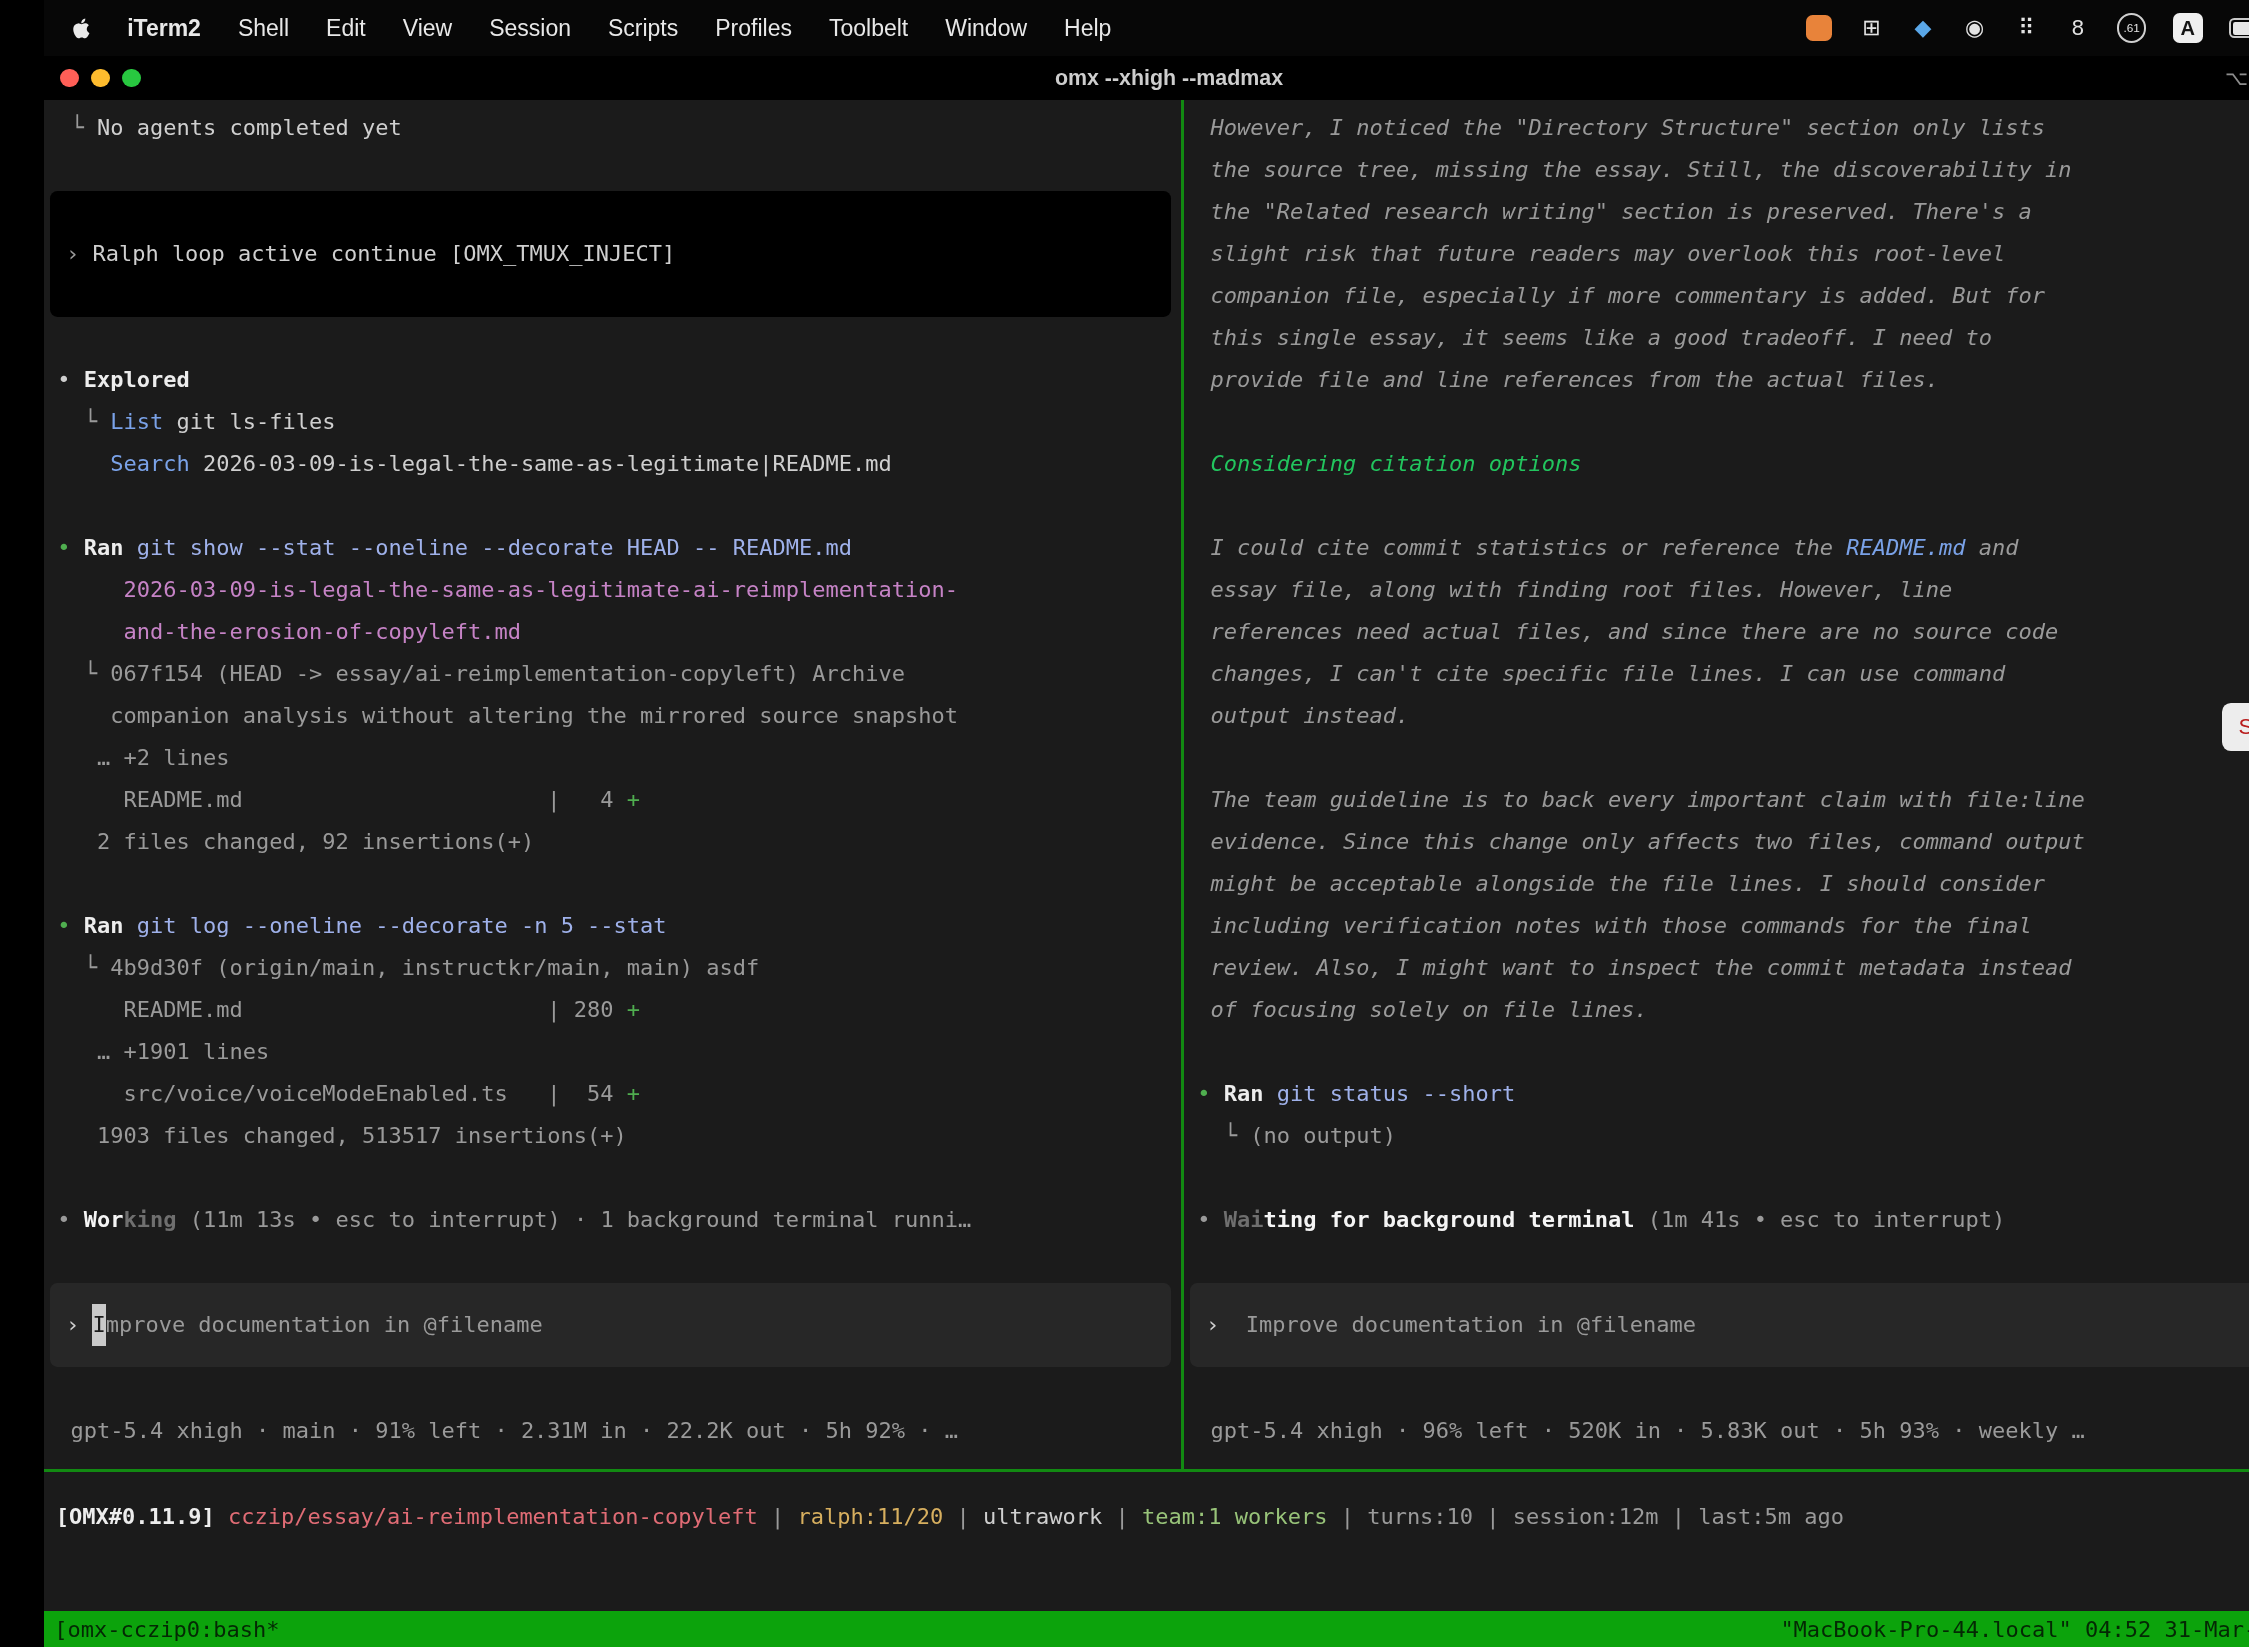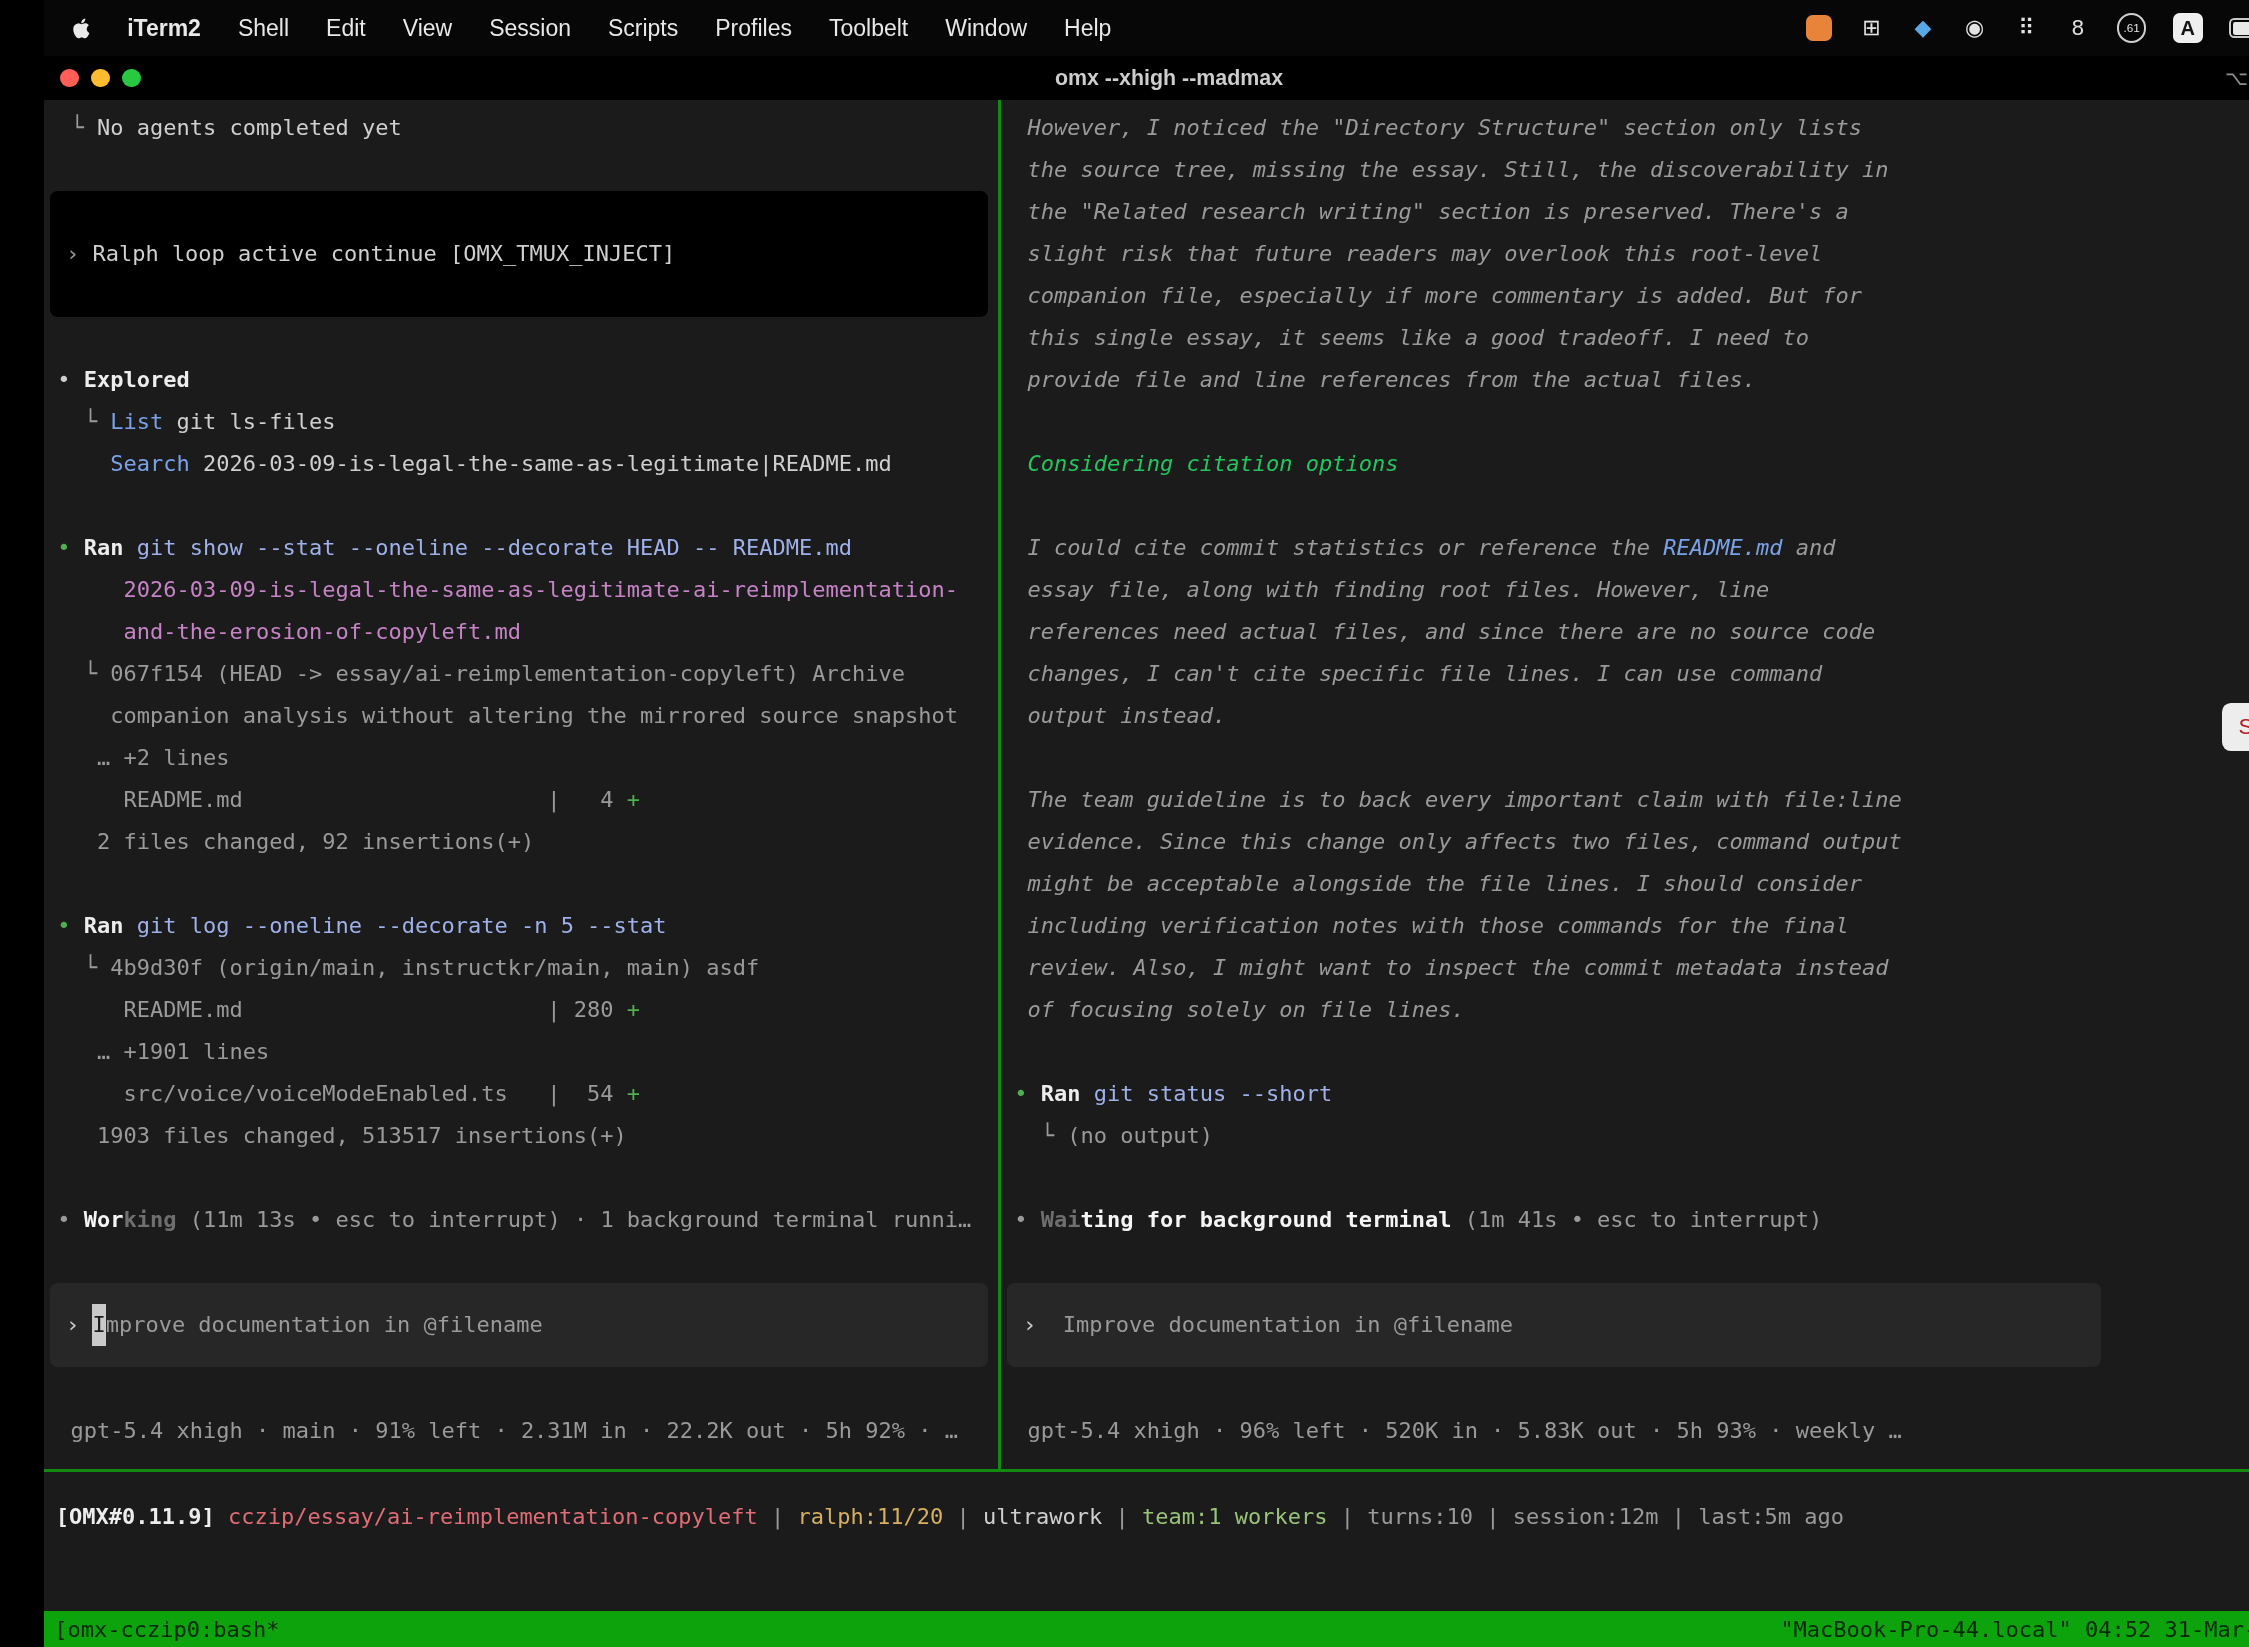--- a/index.html
+++ b/index.html
@@ -33,21 +33,21 @@
   .titlebar{position:absolute;top:56px;left:0;right:0;height:44px;background:#000000;
             display:flex;align-items:center;font-family:"Liberation Sans",sans-serif;}
   .lights{display:flex;gap:12.5px;padding-left:16px;z-index:2;}
   .light{width:18.5px;height:18.5px;border-radius:50%;}
   .light.r{background:#ff5f57;}.light.y{background:#febc2e;}.light.g{background:#28c840;}
   .tb-title{position:absolute;left:0;right:0;text-align:center;color:#cdcdcd;font-size:21.4px;
             font-weight:600;}
   .tb-short{margin-left:auto;padding-right:14.8px;color:#8d8d8d;font-size:20px;z-index:2;}
   
   .term{position:absolute;top:100px;left:0;width:2250px;height:1369px;display:flex;}
-  .pane{width:954px;height:100%;padding:7.4px 0 0 13.3px;box-sizing:border-box;font-size:22px;
+  .pane{width:1137px;height:100%;padding:7.4px 0 0 13.3px;box-sizing:border-box;font-size:22px;
         line-height:42px;white-space:pre;color:#cfcfcf;overflow:hidden;}
   .pane.rt{width:1110px;}
   .vdiv{width:3px;height:100%;background:#128a12;}
   .hdiv{position:absolute;top:1469px;left:0;right:0;height:3px;background:#128a12;}
   .row{height:42px;overflow:hidden;}
   .banner{height:126px;margin:0 10.3px 0 -7.4px;background:#000000;border-radius:7.4px;
           display:flex;align-items:center;padding-left:16px;}
   .inputbox{height:84px;margin:0 10.3px 0 -7.4px;background:#272727;border-radius:7.4px;
             display:flex;align-items:center;padding-left:16px;}
   .cursor{background:#c9c9c9;color:#1b1b1b;}

